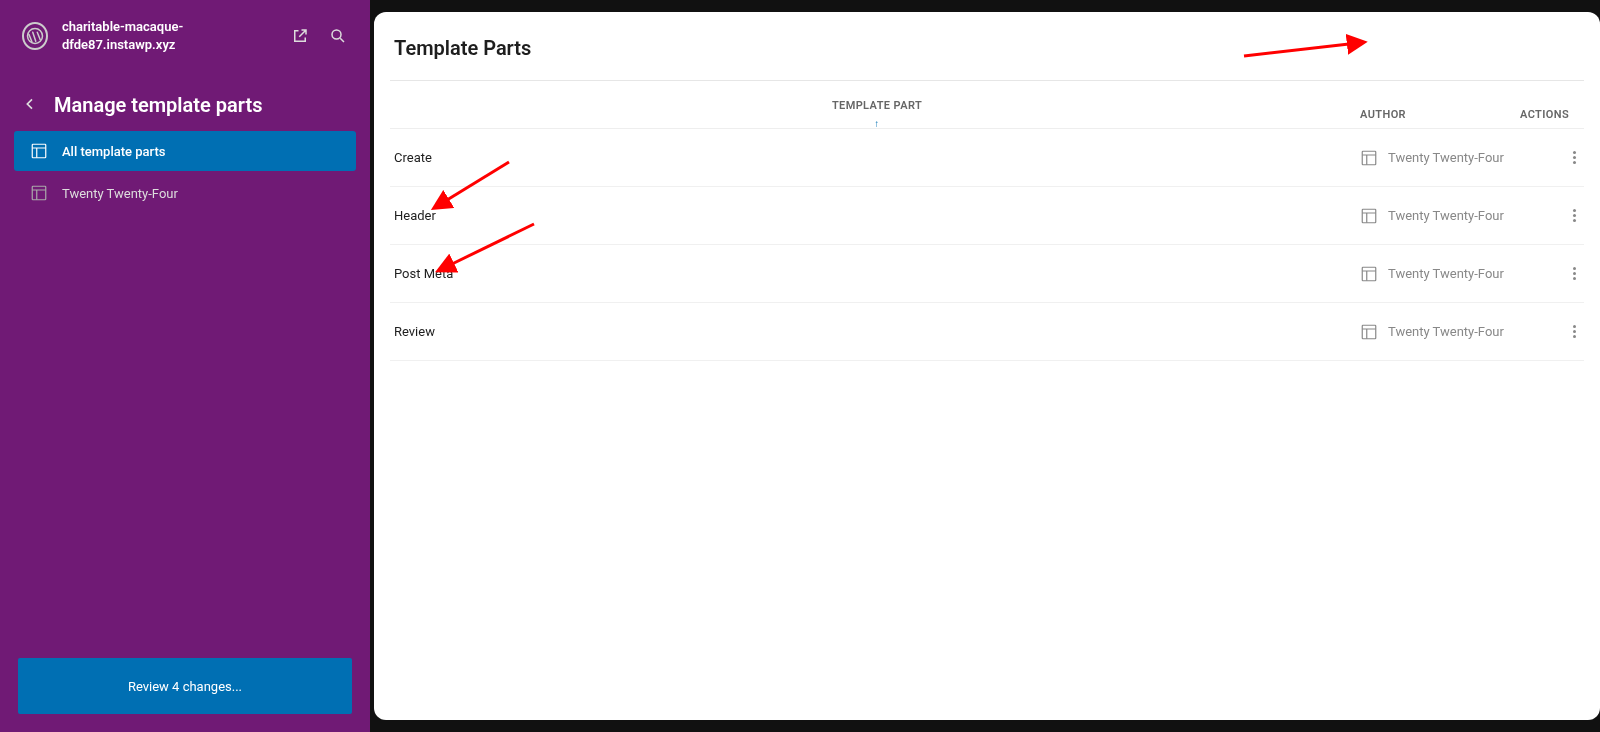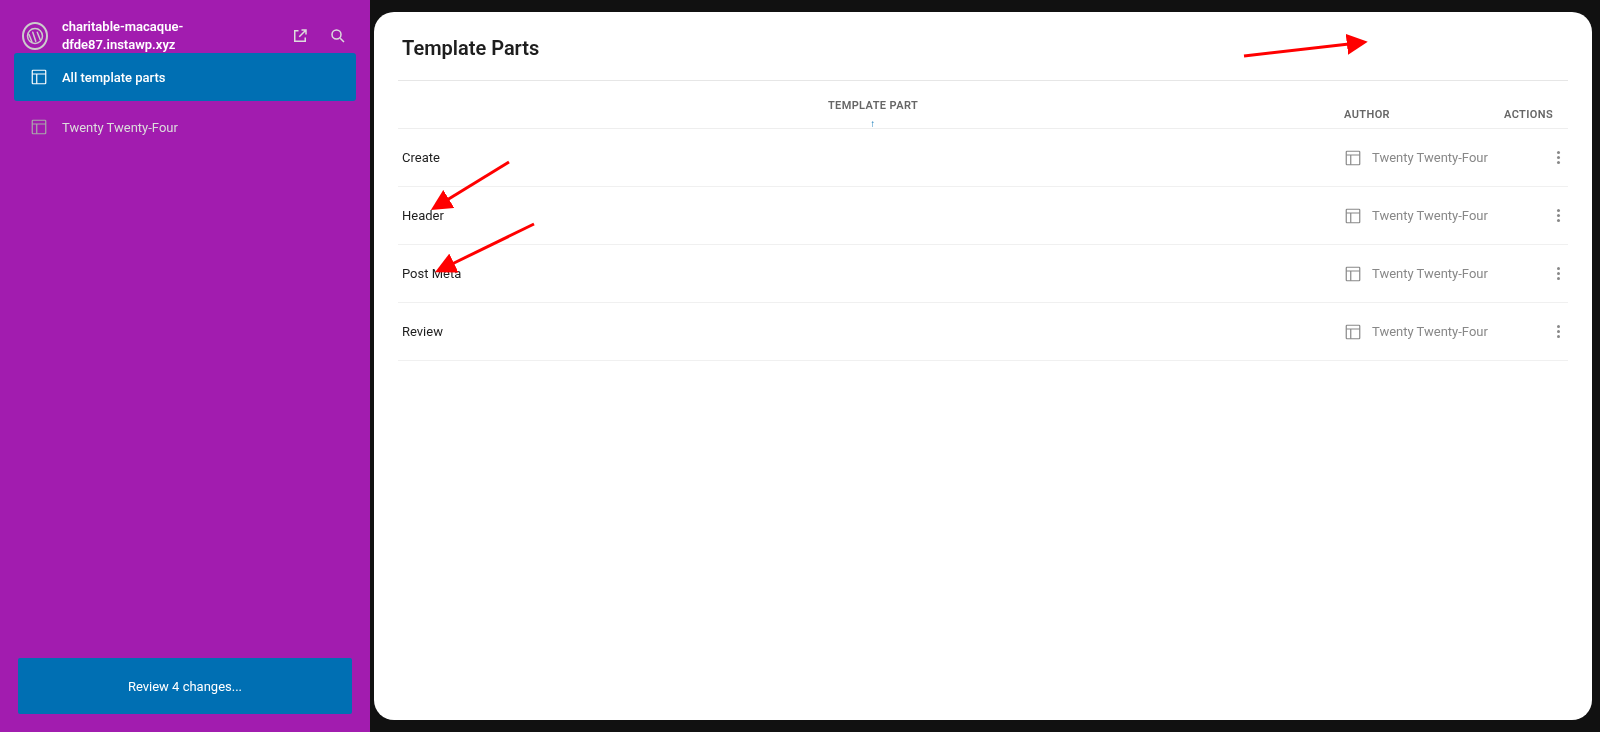--- a/index.html
+++ b/index.html
@@ -1,37 +1,37 @@
 <!DOCTYPE html>
 <html><head>
 <meta charset="utf-8">
 <style>
   * { box-sizing: border-box; margin: 0; padding: 0; font-family: -apple-system, BlinkMacSystemFont, "Segoe UI", Roboto, sans-serif; }
   body { background: #111; display: flex; height: 732px; width: 1600px; overflow: hidden; color: #e4e4e4; }
   
-  .sidebar { width: 370px; background: #a21caf; display: flex; flex-direction: column; position: relative; }
+  .sidebar { width: 370px; background: #701a75; display: flex; flex-direction: column; position: relative; }
   .sb-header { display: flex; align-items: center; padding: 18px 22px 0 22px; gap: 14px; }
   .wp-logo { width: 28px; height: 28px; border: 2px solid #ccc; border-radius: 50%; display:flex; align-items:center; justify-content:center; font-weight:bold; font-size:15px; color:#ccc;}
   .site-name { font-size: 13px; font-weight: 600; line-height: 1.35; color:#fff; }
   .sb-header-icons { margin-left:auto; display:flex; gap:18px; }
   .sb-header-icons span { width:20px; height:20px; display:flex; align-items:center; justify-content:center; cursor:pointer; }
   
   .sb-title-row { display:flex; align-items:center; gap:16px; padding: 40px 22px 14px 22px; }
   .chevron-back { font-size:18px; color:#ddd; cursor:pointer; }
   .sb-title { font-size:20px; font-weight:600; color:#fff; }
   
   .sb-desc { font-size:13px; color:#c6c6c6; line-height:1.45; padding: 4px 30px 24px 30px; }
   
-  .sb-item { display:flex; align-items:center; gap:14px; padding: 0 16px; height:48px; margin: 0 14px 2px 14px; border-radius:3px; font-size:13px; cursor:pointer; color:#ddd;}
+  .sb-item { display:flex; align-items:center; gap:14px; padding: 0 16px; height:40px; margin: 0 14px 2px 14px; border-radius:3px; font-size:13px; cursor:pointer; color:#ddd;}
   .sb-item.active { background:#006fb3; color:#fff; font-weight:500; }
   .layout-icon { width:18px; height:18px; display:inline-block; }
   
   .review-btn { position:absolute; bottom:18px; left:18px; right:18px; height:56px; background:#006fb3; color:#fff; font-size:13px; border:none; border-radius:2px; cursor:pointer; }
   
-  .content-panel { flex:1; margin:12px 8px 12px 4px; background:#fff; border-radius:20px; padding: 24px 24px; color:#1e1e1e; overflow:auto; position:relative; }
+  .content-panel { flex:1; margin:12px 0 12px 4px; background:#fff; border-radius:12px; padding: 24px 16px; color:#1e1e1e; overflow:auto; position:relative; }
   .cp-head { display:flex; align-items:center; justify-content:space-between; padding: 0 4px 20px 4px; }
   .cp-title { font-size:20px; font-weight:600; }
   .add-btn { background:#007cba; border:1px solid #006ba1; color:#fff; font-size:13px; padding:8px 12px; border-radius:2px; cursor:pointer; }
   
   .cp-hr { border:none; border-top:1px solid #e6e6e6; margin-bottom:18px; }
   
   .toolbar { display:flex; align-items:center; gap:20px; padding: 0 4px 12px 4px; }
   .search-wrap { position:relative; width:196px; }
   .search-input { width:100%; height:32px; border:1px solid #ddd; background:#f1f1f1; padding:0 34px 0 10px; font-size:13px; color:#888; }
   .search-input::placeholder { color:#888; }
@@ -76,20 +76,28 @@
       </span>
       <span>
         <svg width="18" height="18" viewBox="0 0 24 24" fill="none" stroke="#ddd" stroke-width="2">
             <circle cx="10" cy="10" r="6"></circle>
             <path d="M20 20l-5-5"></path>
           </svg>
       </span>
     </div>
   </div>
 
+  <div class="sb-title-row">
+    <span class="chevron-back">
+      <svg width="16" height="16" viewBox="0 0 24 24" fill="none" stroke="#ddd" stroke-width="2.5">
+          <path d="M15 5l-7 7 7 7"></path>
+        </svg>
+    </span>
+    <div class="sb-title">Manage template parts</div>
+  </div>
 
 
   <div class="sb-item active">
     <span class="layout-icon">
       <svg width="18" height="18" viewBox="0 0 24 24" fill="none" stroke="#fff" stroke-width="1.6">
           <rect x="3" y="3" width="18" height="18" rx="1"></rect>
           <path d="M3 8h18M9 8v13"></path>
         </svg>
     </span>
     <span>All template parts</span>

